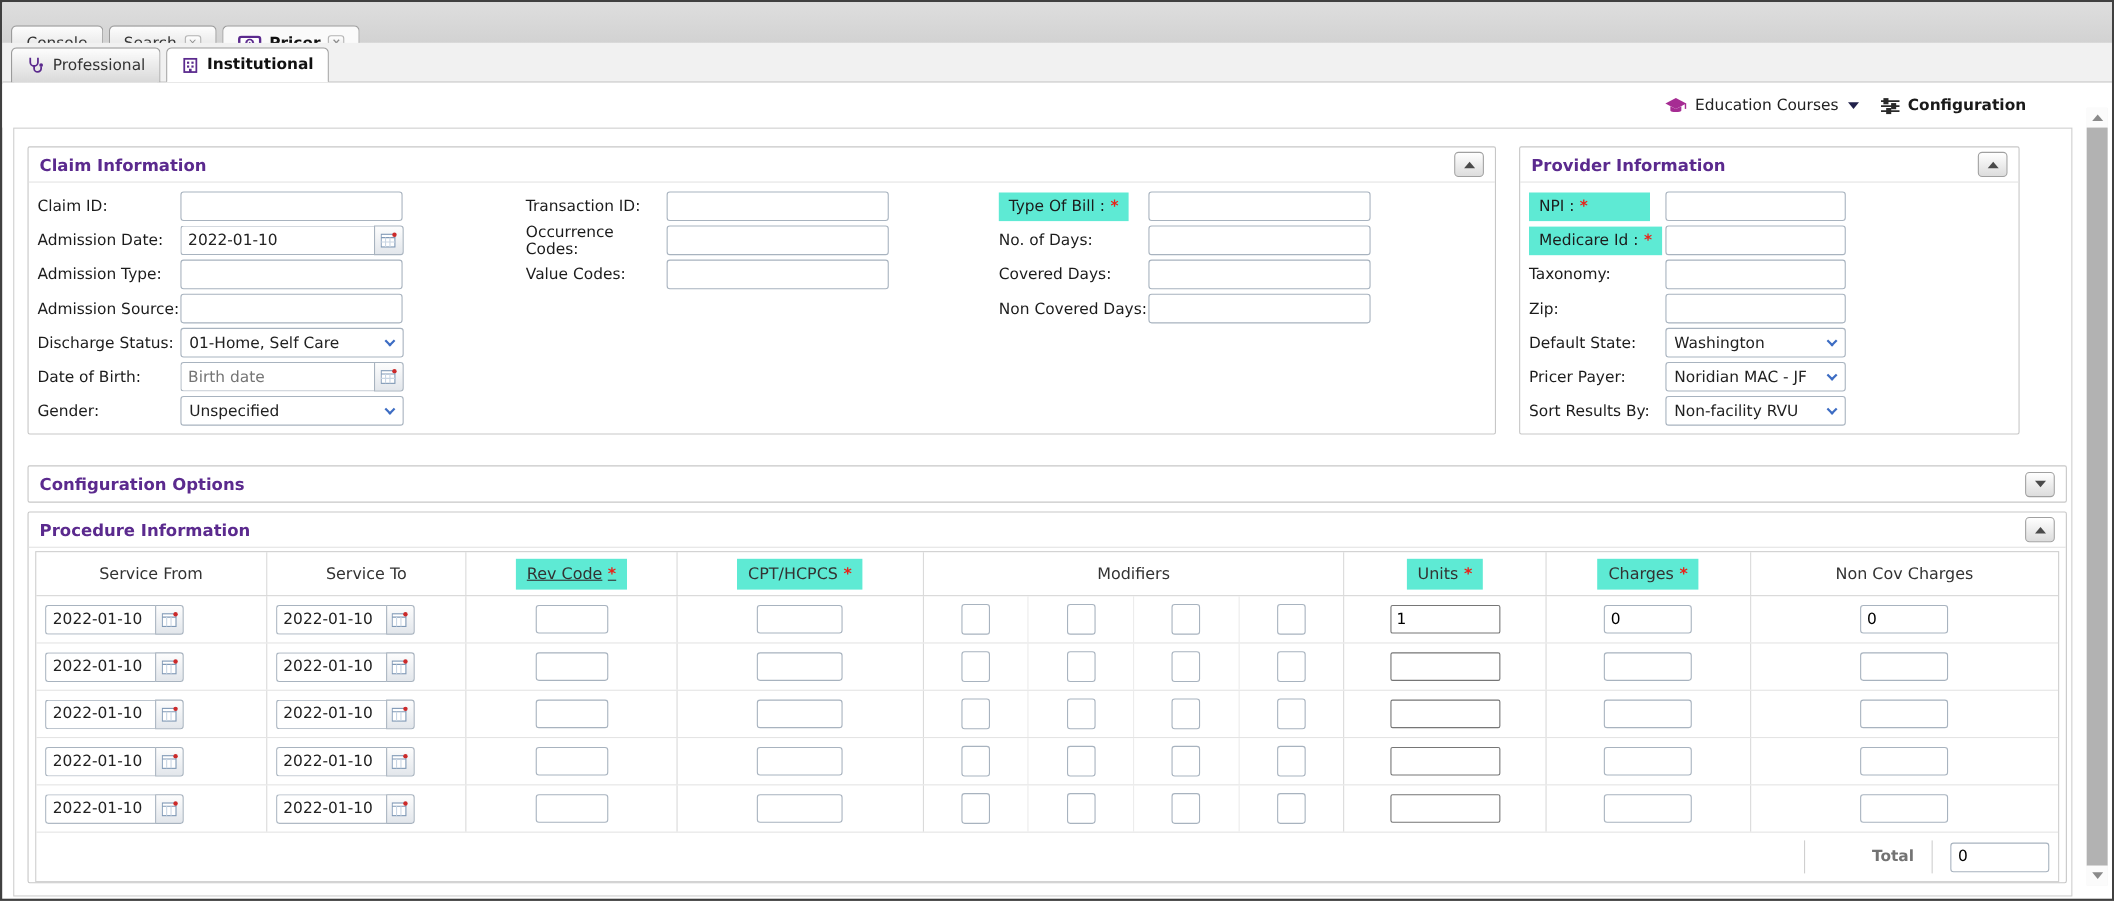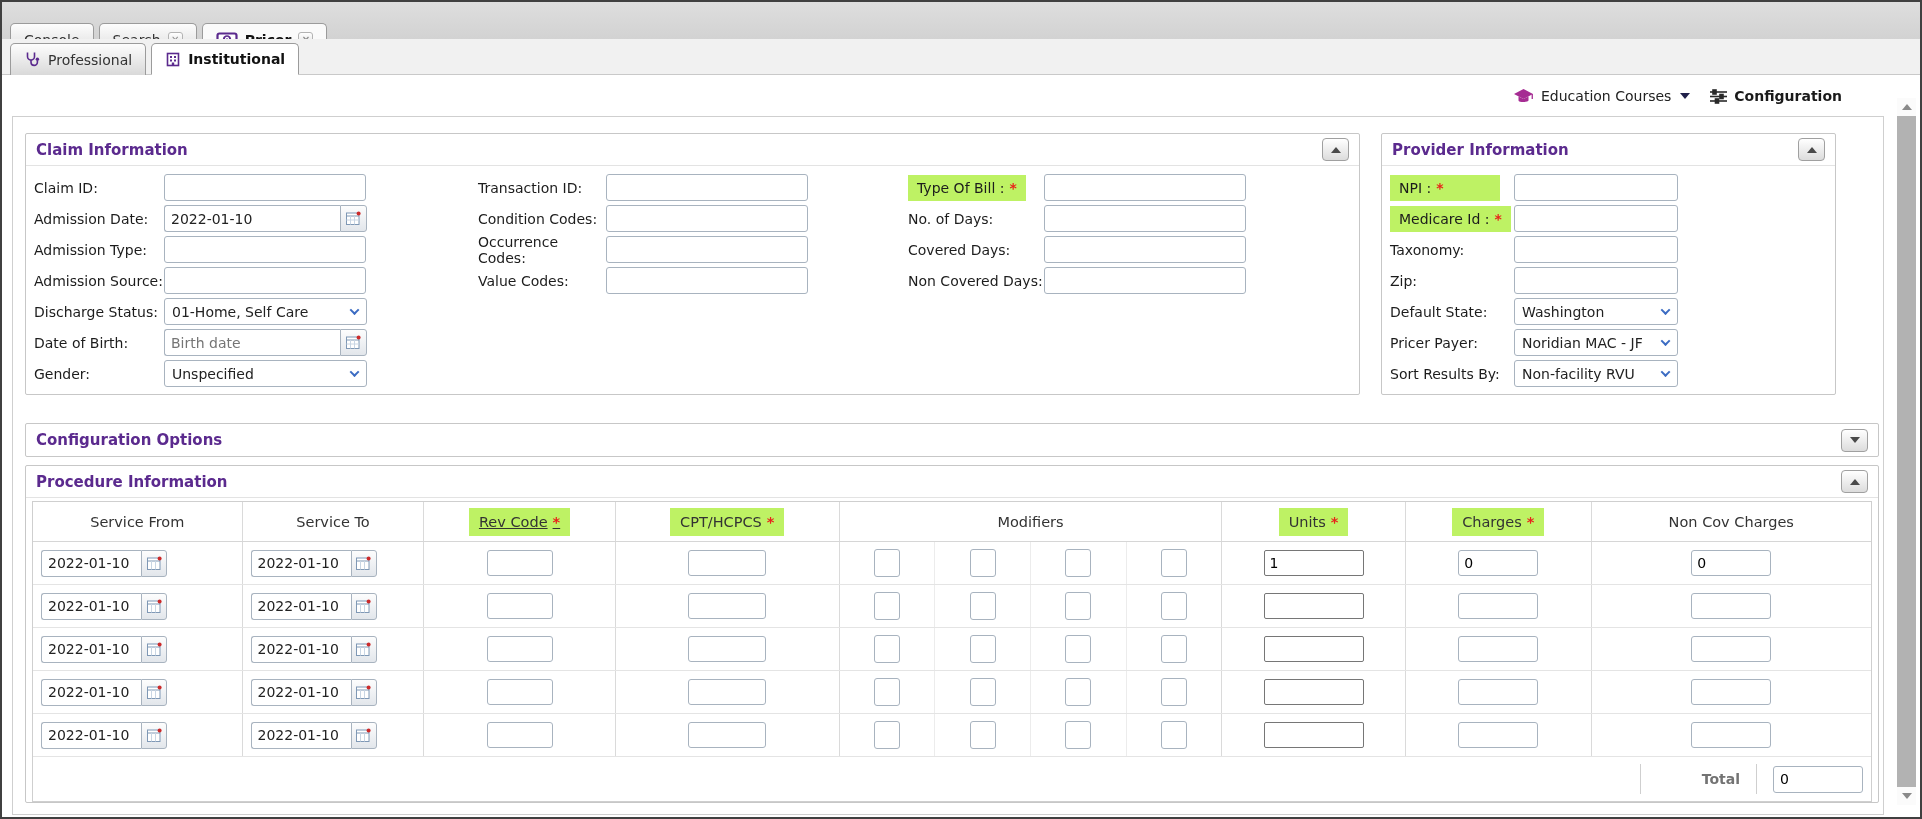--- a/index.html
+++ b/index.html
@@ -73,21 +73,21 @@
              background:linear-gradient(#fdfdfd,#e2e6eb); display:flex; align-items:center;
              justify-content:center; cursor:pointer; padding:0; }
 
   .selectbox { width:203px; height:27px; border:1px solid #a8b3bf; border-radius:3px; background:#fff;
                display:flex; align-items:center; padding-left:7px; cursor:pointer; }
   .selectbox .val { flex:1; color:#222; }
   .sel-arrow-zone { width:24px; height:100%; display:flex; align-items:center; justify-content:center; }
   .chev { width:7px; height:7px; border-right:2px solid #3c6cc3; border-bottom:2px solid #3c6cc3;
           transform:rotate(45deg) translate(-1px,-1px); }
 
-  .hl { background:#bef264; padding:5px 9px; display:inline-block; }
+  .hl { background:#5eead4; padding:5px 9px; display:inline-block; }
   .req { color:#e8231a; font-weight:bold; margin-left:5px; }
   #provider-panel .hl { min-width:110px; }
 
   #provider-body { position:absolute; top:38px; left:8px; right:8px; }
   #provider-body .flabel { width:124px; }
   #provider-body input.txt, #provider-body .selectbox { width:164px; }
 
   
   .ptable { margin:3px 6px 0 6px; border:1px solid #cfcfcf; }
   .prow { display:flex; align-items:stretch; }
@@ -281,24 +281,20 @@
           </div>
         </div>
       </div>
 
       <div class="ccol" id="claim-col2">
         <div class="frow">
           <label class="flabel">Transaction ID:</label>
           <input class="txt" style="">
         </div>
         <div class="frow">
-          <label class="flabel">Condition Codes:</label>
-          <input class="txt" style="">
-        </div>
-        <div class="frow">
           <label class="flabel">Occurrence Codes:</label>
           <input class="txt" style="">
         </div>
         <div class="frow">
           <label class="flabel">Value Codes:</label>
           <input class="txt" style="">
         </div>
       </div>
 
       <div class="ccol" id="claim-col3">

